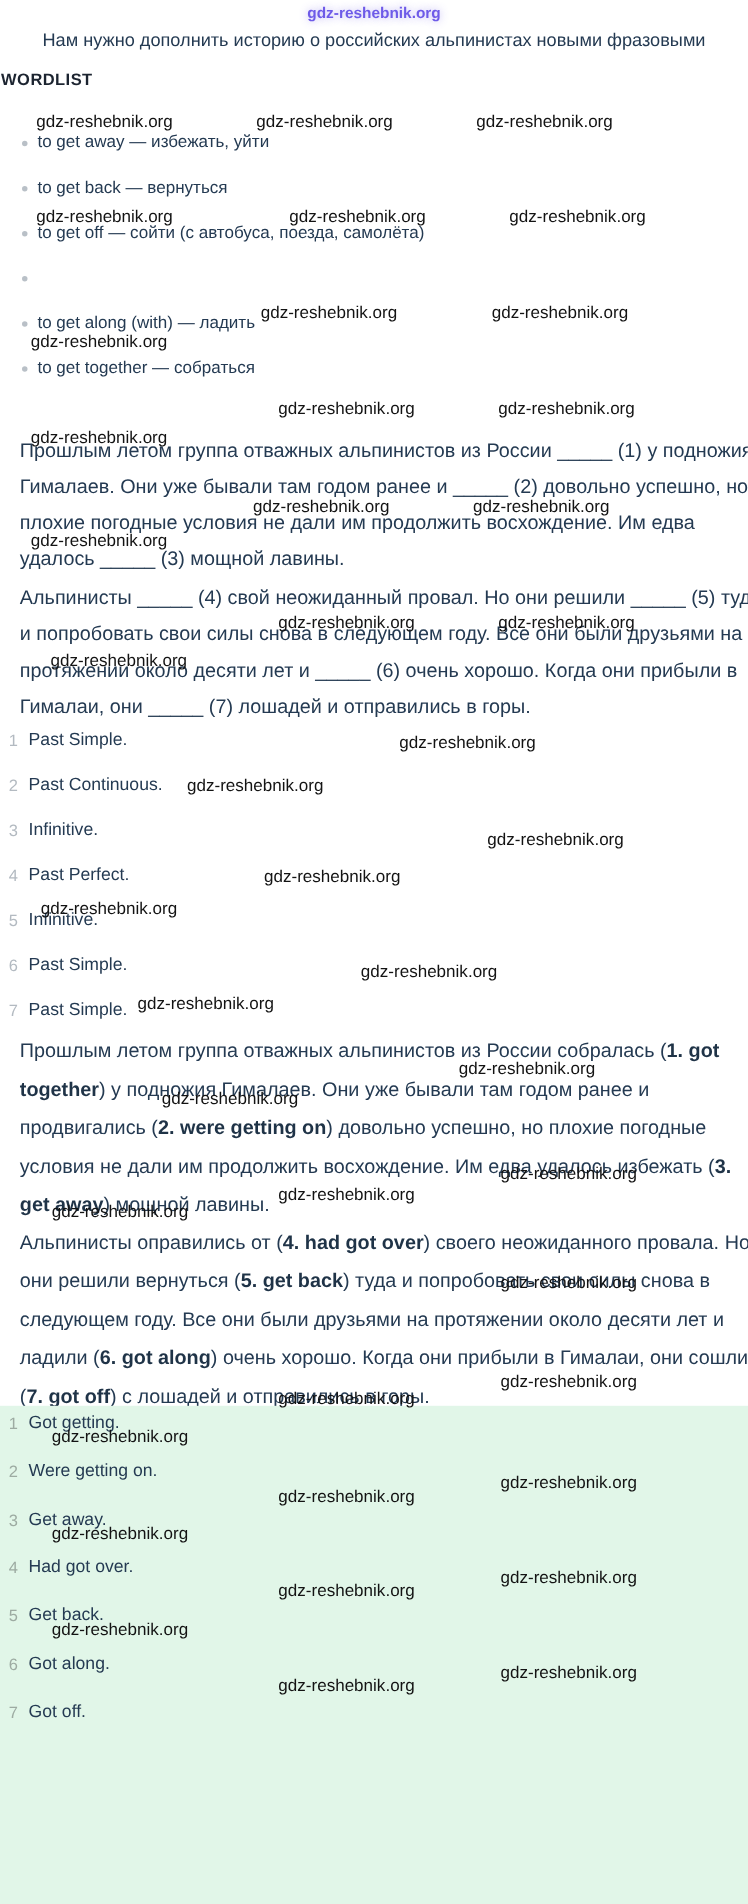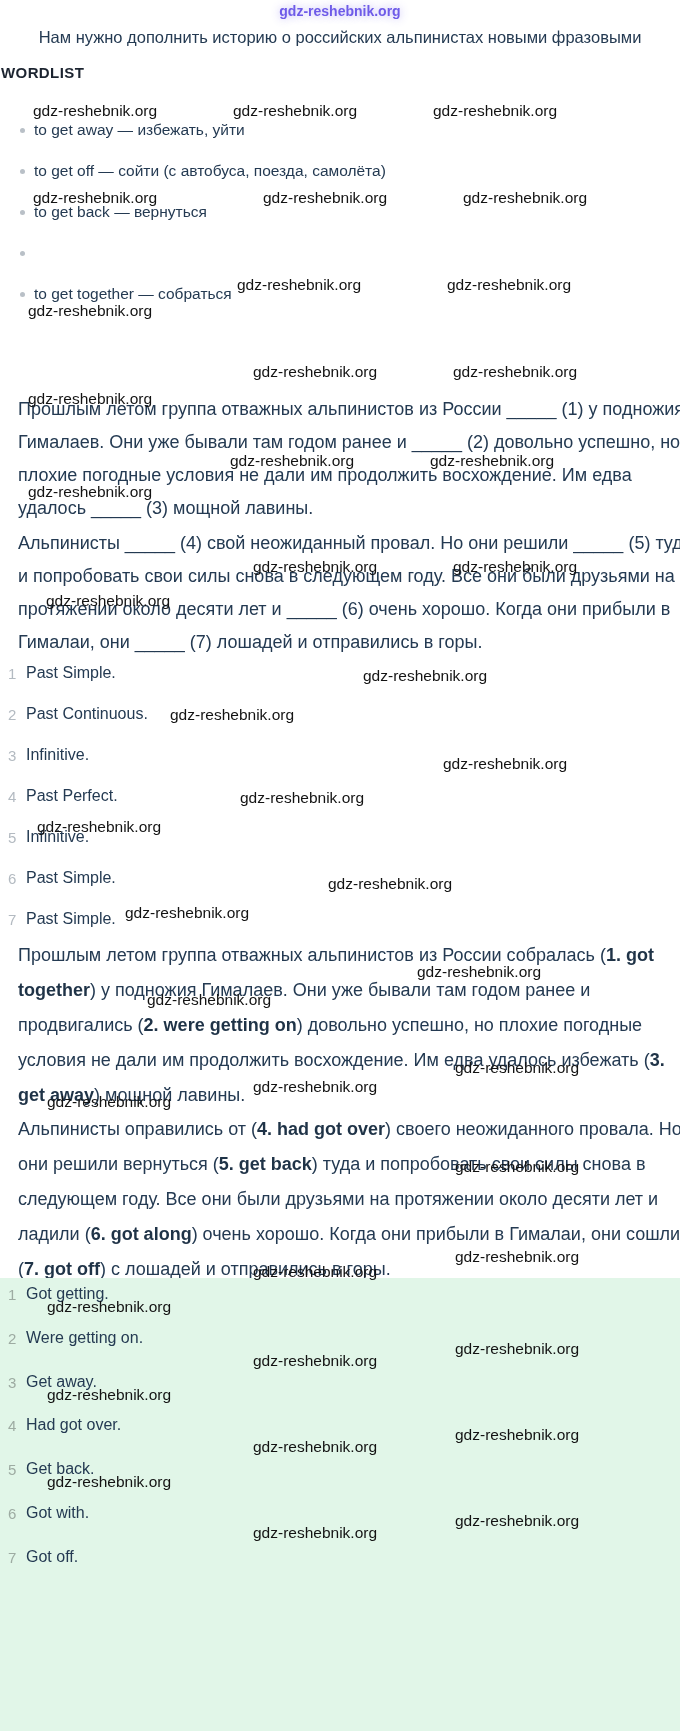--- a/index.html
+++ b/index.html
@@ -55,28 +55,32 @@
 
   <h2 class="wordlist-heading">WORDLIST</h2>
 
   <ul class="wordlist">
     <li>
         <span class="bullet"></span>
         <span>to get away — избежать, уйти</span>
       </li>
     <li>
         <span class="bullet"></span>
+        <span>to get back — вернуться</span>
+      </li>
+    <li>
+        <span class="bullet"></span>
         <span>to get off — сойти (с автобуса, поезда, самолёта)</span>
       </li>
     <li>
         <span class="bullet"></span>
-        <span>to get back — вернуться</span>
-      </li>
-    <li>
-        <span class="bullet"></span>
+      </li>
+    <li>
+        <span class="bullet"></span>
+        <span>to get along (with) — ладить</span>
       </li>
     <li>
         <span class="bullet"></span>
         <span>to get together — собраться</span>
       </li>
   </ul>
 
   <p id="task-p1" class="para">Прошлым летом группа отважных альпинистов из России _____ (1) у подножия Гималаев. Они уже бывали там годом ранее и _____ (2) довольно успешно, но плохие погодные условия не дали им продолжить восхождение. Им едва удалось _____ (3) мощной лавины.</p>
   <p id="task-p2" class="para">Альпинисты _____ (4) свой неожиданный провал. Но они решили _____ (5) туда и попробовать свои силы снова в следующем году. Все они были друзьями на протяжении около десяти лет и _____ (6) очень хорошо. Когда они прибыли в Гималаи, они _____ (7) лошадей и отправились в горы.</p>
 
@@ -132,21 +136,21 @@
       <li>
           <span class="num">4</span>
           <span>Had got over.</span>
         </li>
       <li>
           <span class="num">5</span>
           <span>Get back.</span>
         </li>
       <li>
           <span class="num">6</span>
-          <span>Got with.</span>
+          <span>Got along.</span>
         </li>
       <li>
           <span class="num">7</span>
           <span>Got off.</span>
         </li>
     </ol>
   </div>
 
   <span class="wm" style="left:33px;top:102px">gdz-reshebnik.org</span>
   <span class="wm" style="left:233px;top:102px">gdz-reshebnik.org</span>

